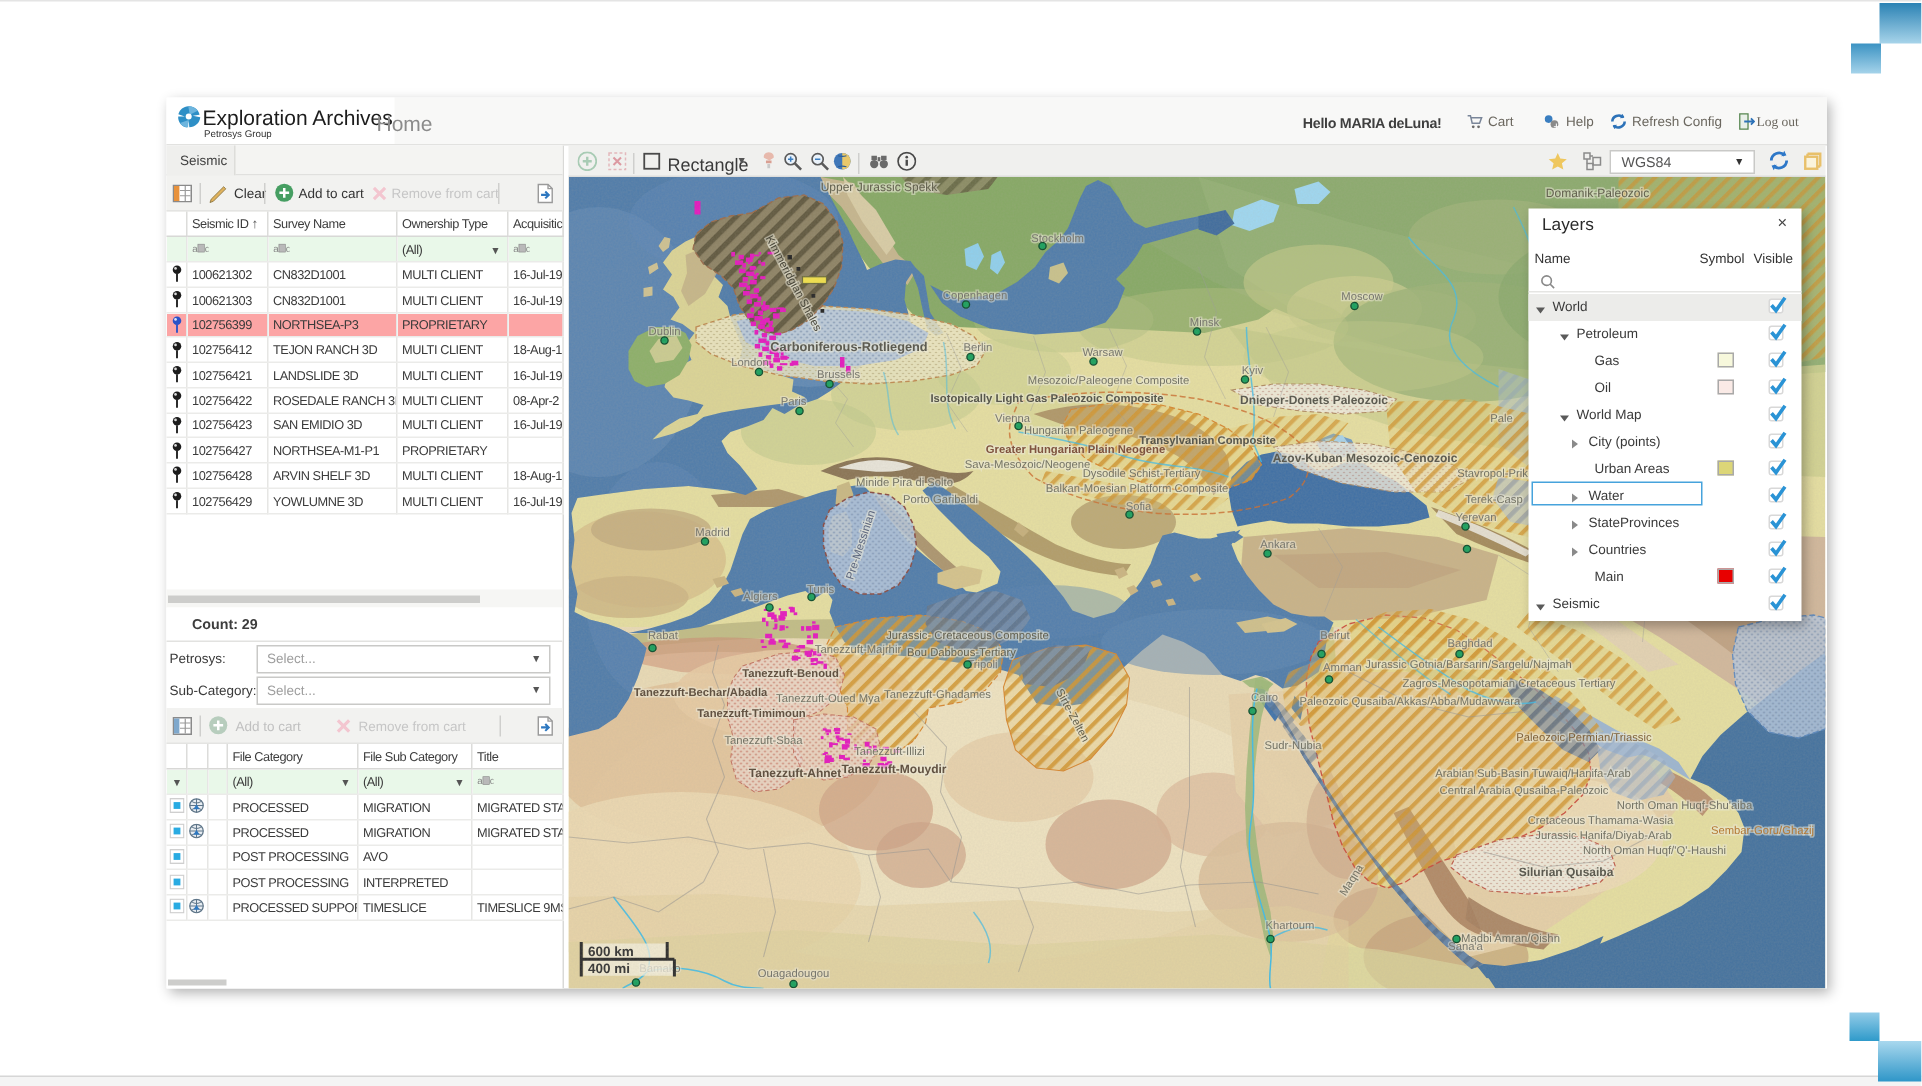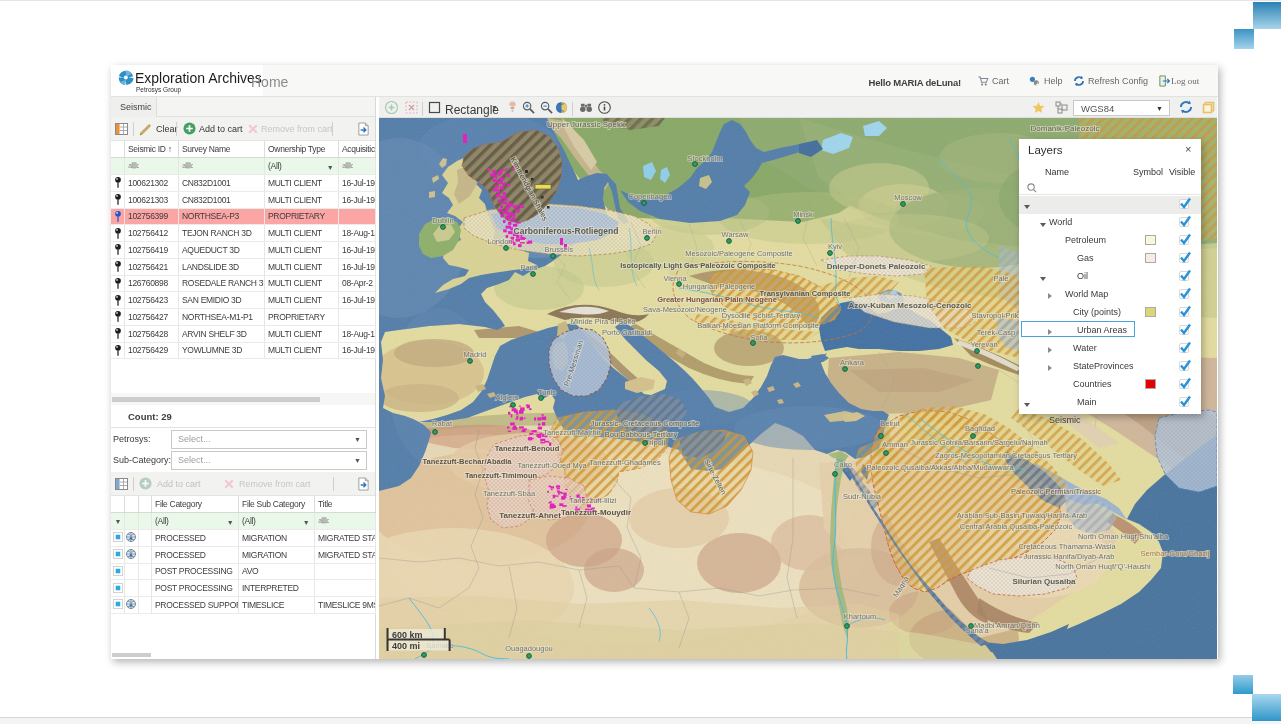--- a/index.html
+++ b/index.html
@@ -16,21 +16,21 @@
 #lp { position:absolute; left:0; top:32px; width:265px; height:562px; background:#fff; border-right:1px solid #d9d9d7; }
 .tbar { position:absolute; left:0; width:264px; height:24px; background:#f2f2f0; border-bottom:1px solid #e4e4e2; font-size:9px; color:#333; }
 .tsep { position:absolute; top:5px; width:1px; height:14px; background:#cfcfcd; }
 table.g { border-collapse:collapse; table-layout:fixed; width:264px; font-size:8.5px; letter-spacing:-0.3px; color:#3b3b3b; }
 table.g td { border-right:1px solid #e6e6e4; border-bottom:1px solid #ebebe9; height:16.75px; padding:0 0 0 3.5px; white-space:nowrap; overflow:hidden; }
 table.g tr.hd td { border-bottom:1px solid #d8d8d6; border-right:1px solid #dcdcda; color:#3c3c3c; }
 table.g tr.flt td { background:#e9f8e9; }
 table.g tr.sel td { background:#fca5a5; }
 #layers { position:absolute; left:908px; top:74px; width:182px; height:275px; background:#fff; box-shadow:2px 3px 7px rgba(0,0,0,0.28); font-size:9px; color:#3a3a3a; }
 .lrow { position:absolute; left:0; width:182px; height:18px; }
-.ltext { position:absolute; top:21px;margin-left:14px; }
+.ltext { position:absolute; top:3px; }
 .cb { position:absolute; left:160px; top:3px; width:10px; height:10px; border:1px solid #d8d8d8; border-radius:2px; background:#fff; }
 svg text { font-family:"Liberation Sans", sans-serif; }
 </style>
 </head>
 <body>
 <div id="root">
   <div class="abs" style="left:0;top:0;width:1281px;height:1px;background:#e4e4e4;"></div>
   <div class="abs" style="left:0;top:717px;width:1281px;height:1px;background:#d6d6d6;"></div>
   <div class="abs" style="left:0;top:718px;width:1281px;height:6px;background:#f4f4f4;"></div>
   <div class="abs" style="left:1253px;top:2px;width:28px;height:27px;background:linear-gradient(#2b82b4,#a7d4ea);"></div>
@@ -185,43 +185,32 @@
                 <td>TEJON RANCH 3D</td>
                 <td>MULTI CLIENT</td>
                 <td>18-Aug-1</td>
               </tr>
               <tr>
                 <td style="padding-left:3px"><svg width="8" height="13" viewBox="0 0 9 14" style="vertical-align:-3px">
                     <circle cx="4.5" cy="4" r="3.2" fill="#1d1d1d"></circle>
                     <path d="M4.5 7 v6" stroke="#1d1d1d" stroke-width="1.4"></path>
                     <circle cx="3.4" cy="3" r="1" fill="#fff" opacity="0.85"></circle>
                   </svg></td>
-                <td>102756419</td>
-                <td>AQUEDUCT 3D</td>
+                <td>102756421</td>
+                <td>LANDSLIDE 3D</td>
                 <td>MULTI CLIENT</td>
                 <td>16-Jul-19</td>
               </tr>
               <tr>
                 <td style="padding-left:3px"><svg width="8" height="13" viewBox="0 0 9 14" style="vertical-align:-3px">
                     <circle cx="4.5" cy="4" r="3.2" fill="#1d1d1d"></circle>
                     <path d="M4.5 7 v6" stroke="#1d1d1d" stroke-width="1.4"></path>
                     <circle cx="3.4" cy="3" r="1" fill="#fff" opacity="0.85"></circle>
                   </svg></td>
-                <td>102756421</td>
-                <td>LANDSLIDE 3D</td>
-                <td>MULTI CLIENT</td>
-                <td>16-Jul-19</td>
-              </tr>
-              <tr>
-                <td style="padding-left:3px"><svg width="8" height="13" viewBox="0 0 9 14" style="vertical-align:-3px">
-                    <circle cx="4.5" cy="4" r="3.2" fill="#1d1d1d"></circle>
-                    <path d="M4.5 7 v6" stroke="#1d1d1d" stroke-width="1.4"></path>
-                    <circle cx="3.4" cy="3" r="1" fill="#fff" opacity="0.85"></circle>
-                  </svg></td>
-                <td>126760898</td>
+                <td>102756422</td>
                 <td>ROSEDALE RANCH 3D</td>
                 <td>MULTI CLIENT</td>
                 <td>08-Apr-2</td>
               </tr>
               <tr>
                 <td style="padding-left:3px"><svg width="8" height="13" viewBox="0 0 9 14" style="vertical-align:-3px">
                     <circle cx="4.5" cy="4" r="3.2" fill="#1d1d1d"></circle>
                     <path d="M4.5 7 v6" stroke="#1d1d1d" stroke-width="1.4"></path>
                     <circle cx="3.4" cy="3" r="1" fill="#fff" opacity="0.85"></circle>
                   </svg></td>
@@ -1007,21 +996,21 @@
 <filter id="gr">
             <feTurbulence type="fractalNoise" baseFrequency="0.8" numOctaves="2" result="n"></feTurbulence>
             <feColorMatrix in="n" type="matrix" values="0 0 0 0 0.45 0 0 0 0 0.42 0 0 0 0 0.35 0 0 0 0.55 0"></feColorMatrix>
             <feComposite operator="in" in2="SourceGraphic"></feComposite>
           </filter>
 <rect x="0" y="0" width="838" height="541" filter="url(#gr)" opacity="0.33" fill="#888"></rect>
 </svg>    </div>
 <div id="layers">
         <div class="abs" style="left:9px;top:5px;font-size:11.5px;color:#2b2b2b;">Layers</div>
         <div class="abs" style="left:166px;top:4px;font-size:11px;color:#444;">×</div>
-        <div class="abs" style="left:26px;top:28px;font-size:9px;color:#333;">Name</div>
+        <div class="abs" style="left:4px;top:28px;font-size:9px;color:#333;">Name</div>
         <div class="abs" style="left:114px;top:28px;font-size:9px;color:#333;">Symbol</div>
         <div class="abs" style="left:150px;top:28px;font-size:9px;color:#333;">Visible</div>
         <div class="abs" style="left:0px;top:40px;width:182px;height:16px;border-bottom:1px solid #e5e5e3;"></div>
         <svg class="abs" style="left:8px;top:44px" width="10" height="10" viewBox="0 0 11 11">
           <circle cx="4.5" cy="4.5" r="3.5" fill="none" stroke="#8a8a8a" stroke-width="1.2"></circle>
           <path d="M7 7 L10 10" stroke="#8a8a8a" stroke-width="1.2"></path>
         </svg>
         <div class="lrow" style="top:57px;background:#ececea;">
           <span class="abs" style="left:5px;top:5px;"><span style="display:inline-block;width:0;height:0;border-left:3.5px solid transparent;border-right:3.5px solid transparent;border-top:4.5px solid #5a5a5a;"></span></span>
           <span class="ltext" style="left:16px;">World</span>

